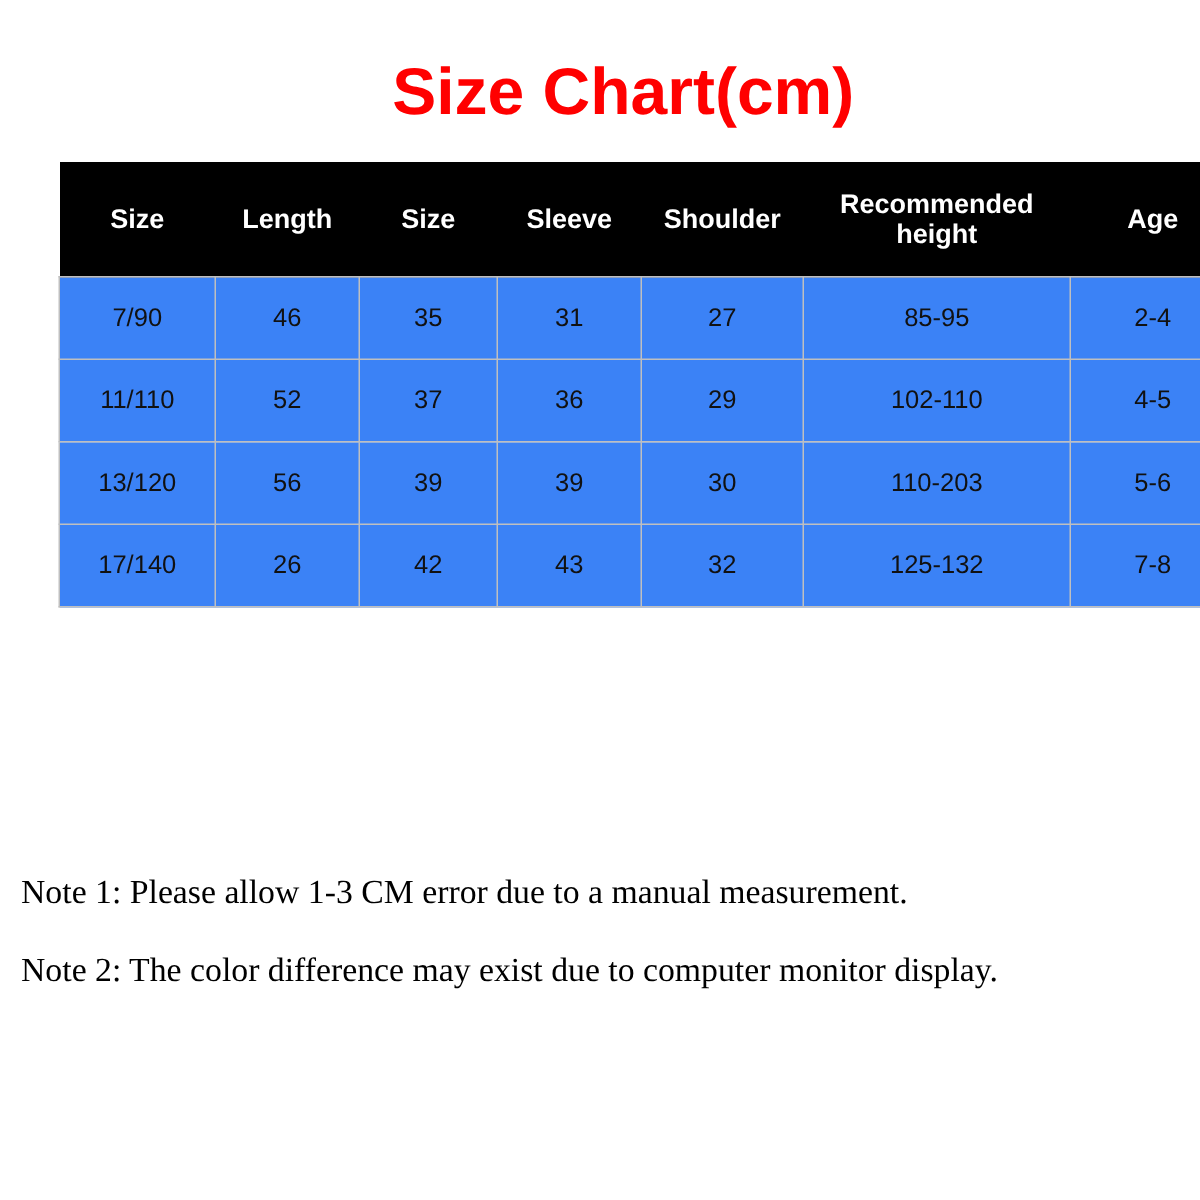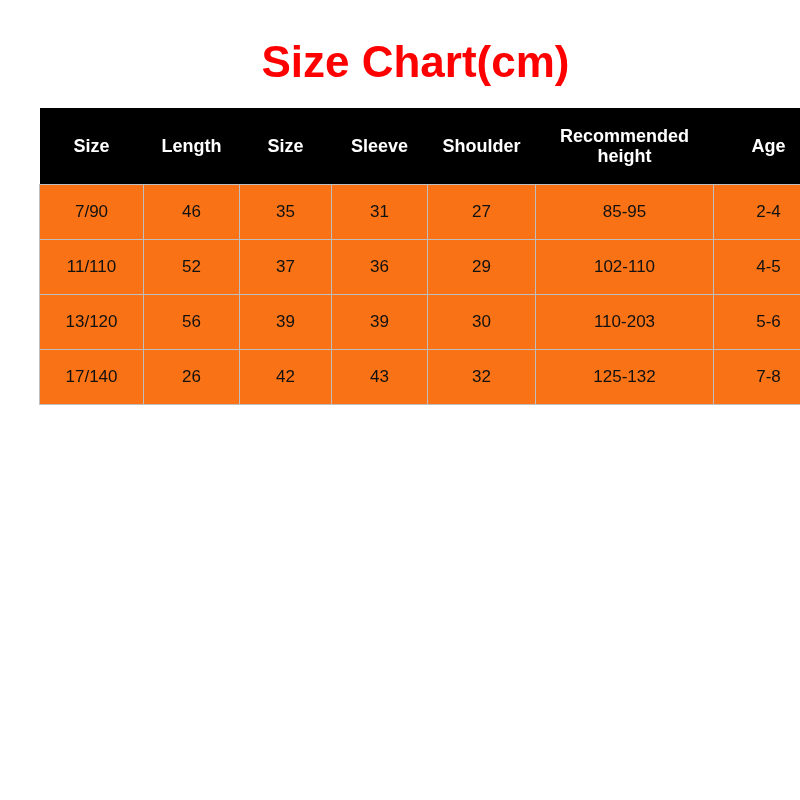--- a/index.html
+++ b/index.html
@@ -51,21 +51,21 @@
     line-height: 1.15;
     border: none;
   }
   table.size-chart tbody td {
     border: 1px solid #bfbfbf;
     text-align: center;
     vertical-align: middle;
     height: 50px;
     font-size: 17px;
     color: #111111;
-    background: #f97316;
+    background: #3b82f6;
     padding: 2px 4px;
   }
   table.size-chart tbody tr td:first-child {
     border-left: 1px solid #bfbfbf;
   }
   table.size-chart tbody tr td:last-child {
     border-right: 1px solid #bfbfbf;
   }
   .col-size     { width: 104px; }
   .col-length   { width: 96px; }
@@ -153,14 +153,18 @@
           <td>42</td>
           <td>43</td>
           <td>32</td>
           <td>125-132</td>
           <td>7-8</td>
         </tr>
       </tbody>
     </table>
   </div>
 
+  <div class="notes">
+    <div class="note">Note 1: Please allow 1-3 CM error due to a manual measurement.</div>
+    <div class="note">Note 2: The color difference may exist due to computer monitor display.</div>
+  </div>
 
 </div>
 
 </body></html>

